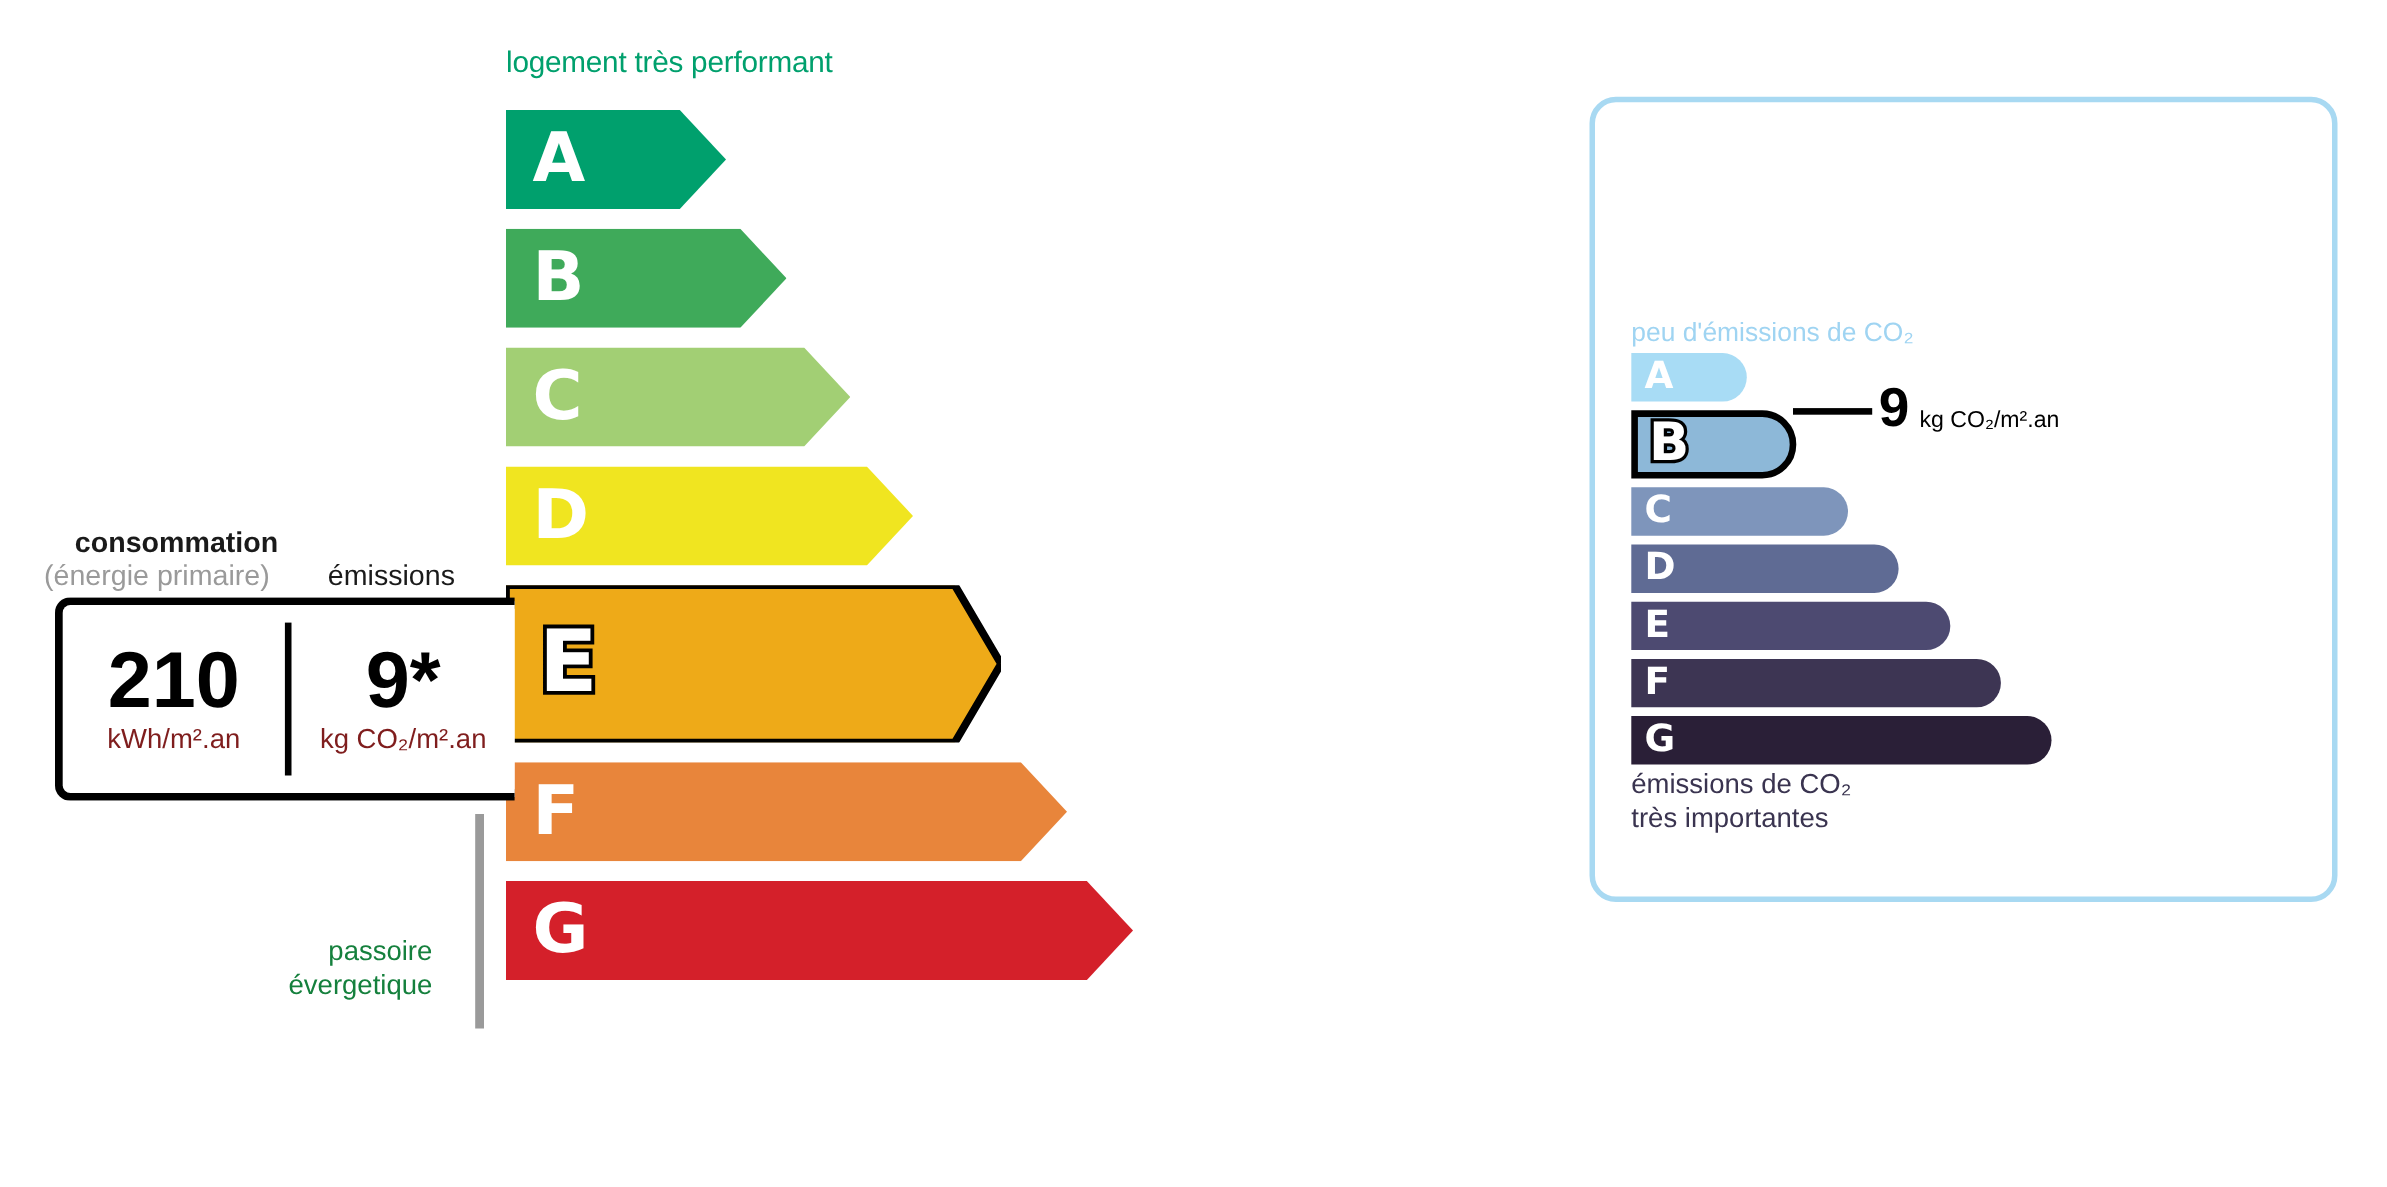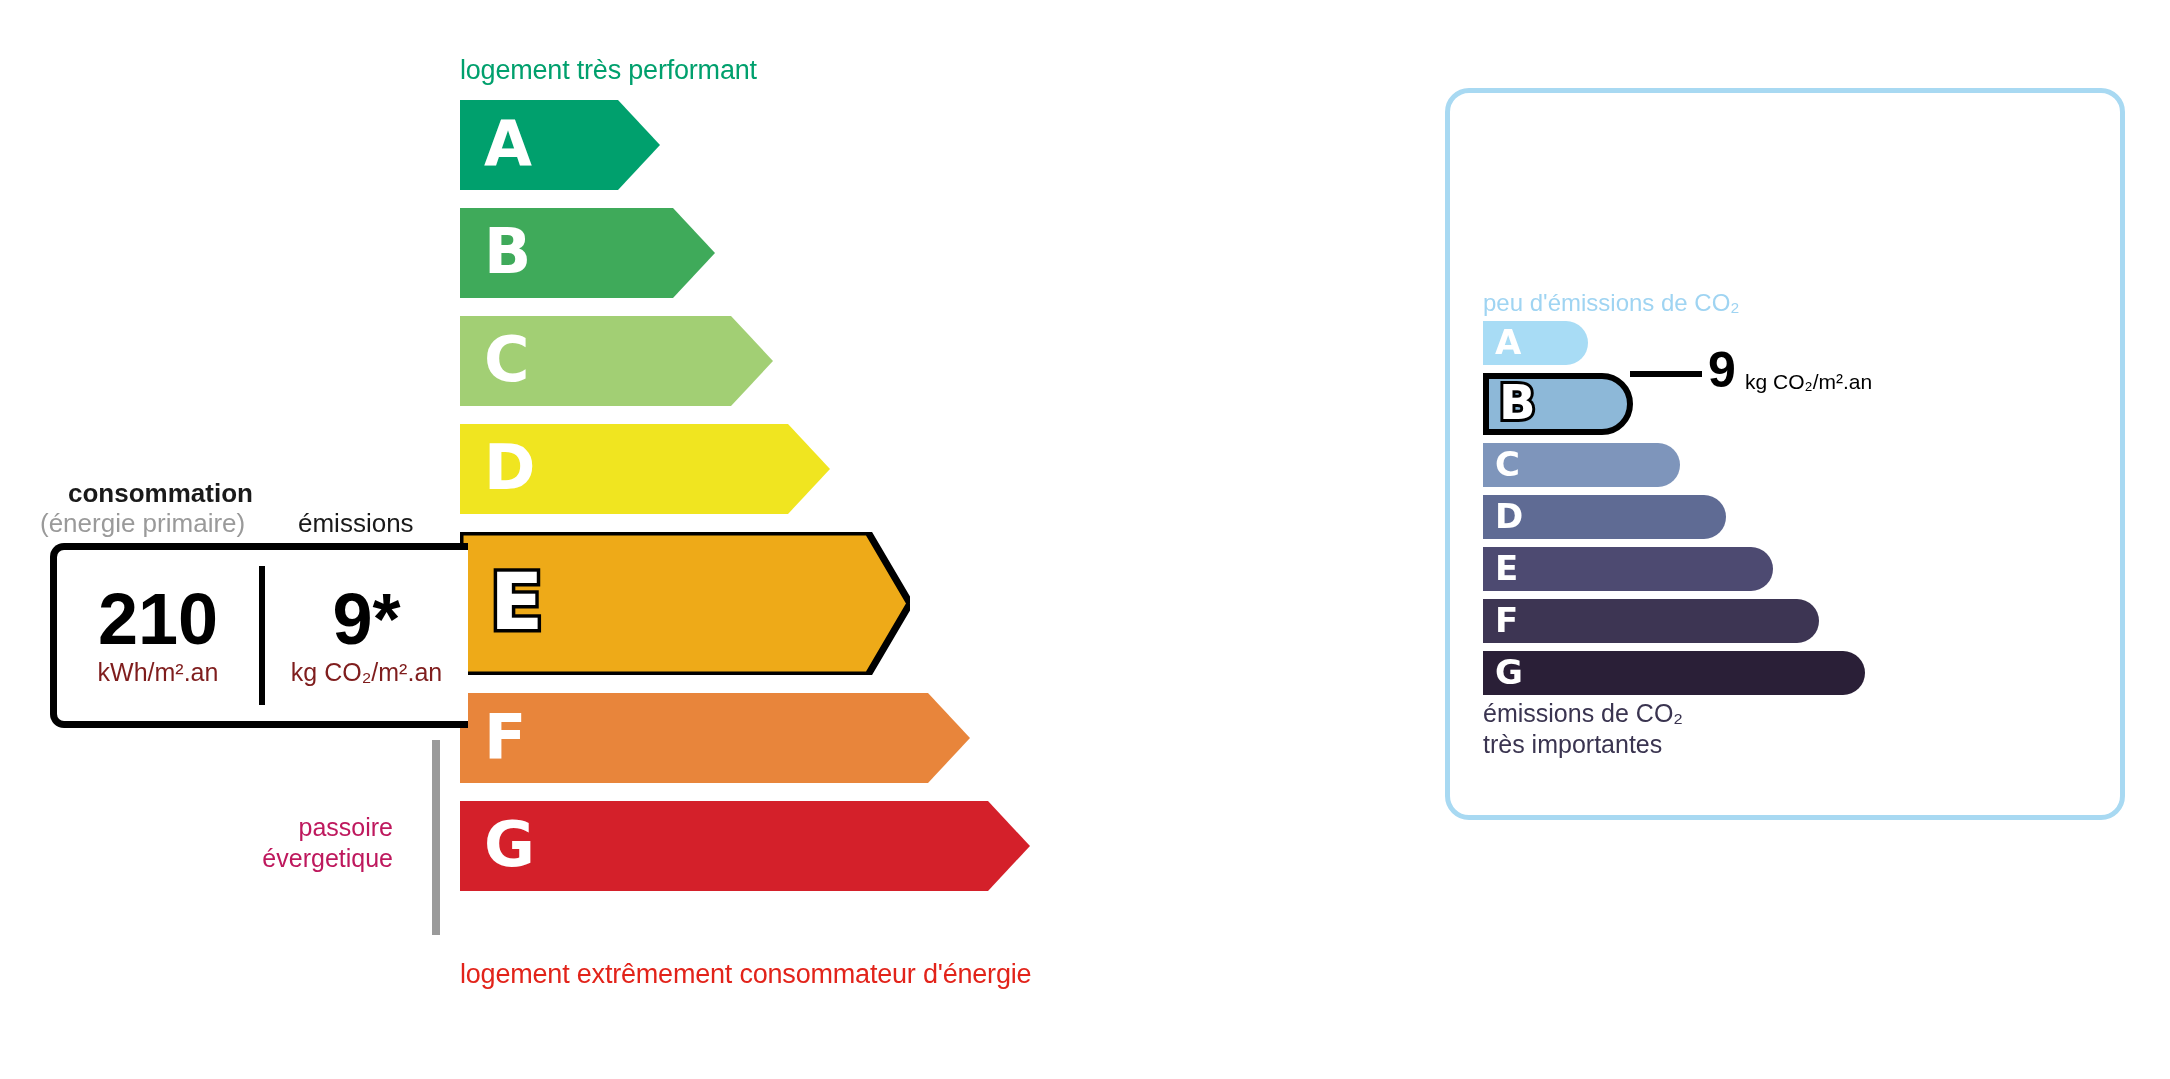--- a/index.html
+++ b/index.html
@@ -8,21 +8,21 @@
     background: #ffffff;
     font-family: "Liberation Sans", sans-serif;
     overflow: hidden;
   }
   #root { position: relative; width: 2170px; height: 1079px; }
 
   
   #energy-panel { position: absolute; left: 0; top: 0; width: 1400px; height: 1079px; }
 
   .top-caption {
-    position: absolute; left: 460px; top: 55px;
+    position: absolute; left: 460px; top: 41px;
     font-size: 27px; color: #00a06d; white-space: nowrap;
     letter-spacing: -0.2px;
   }
   .bottom-caption {
     position: absolute; left: 460px; top: 959px;
     font-size: 27px; color: #e2231a; white-space: nowrap;
     letter-spacing: -0.2px;
   }
 
   .bars { position: absolute; left: 460px; top: 100px; width: 820px; height: 845px; }
@@ -74,23 +74,23 @@
   }
   #lbl-conso { left: 68px; top: 478px; font-weight: bold; }
   #lbl-conso-sub { left: 40px; top: 508px; color: #9a9a9a; }
   #lbl-emis { left: 298px; top: 508px; }
 
   #final-energy {
     position: absolute; left: 66px; top: 734px;
     font-size: 25px; color: #9a9a9a; line-height: 1.25; white-space: nowrap;
   }
   #passoire {
-    position: absolute; left: 188px; top: 812px;
+    position: absolute; left: 188px; top: 850px;
     width: 205px; text-align: right;
-    font-size: 25px; color: #be185d; line-height: 1.25;
+    font-size: 25px; color: #15803d; line-height: 1.25;
   }
   #passoire-bar {
     position: absolute; left: 432px; top: 740px;
     width: 8px; height: 195px; background: #9a9a9a;
   }
 
   
   #co2-panel {
     position: absolute; left: 1445px; top: 88px;
     width: 680px; height: 732px;
@@ -195,21 +195,20 @@
           <span class="bar-letter">F</span>
         </div>
         <div class="bar-row" style="top: 701px; width: 570px; height: 90px;">
           <svg class="bar-shape" width="570" height="90" viewBox="0 0 570 90">
             <path d="M0,0 L528,0 L570,45 L528,90 L0,90 Z" fill="#d4202a"></path>
           </svg>
           <span class="bar-letter">G</span>
         </div>
       </div>
 
-    <div class="bottom-caption">logement extrêmement consommateur d'énergie</div>
 
     <div class="hdr-label" id="lbl-conso">consommation</div>
     <div class="hdr-label" id="lbl-conso-sub">(énergie primaire)</div>
     <div class="hdr-label" id="lbl-emis">émissions</div>
 
     <div id="value-box">
       <div class="vb-cell left">
         <div class="vb-number">210</div>
         <div class="vb-unit">kWh/m².an</div>
       </div>

